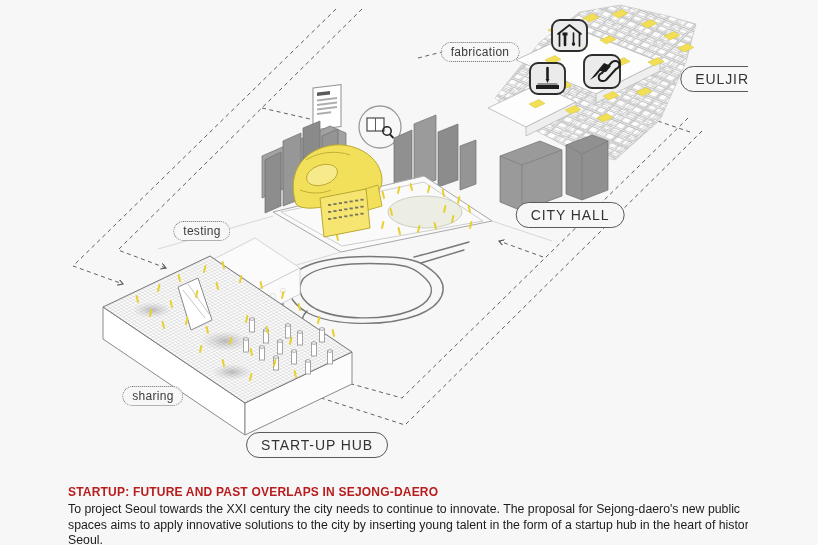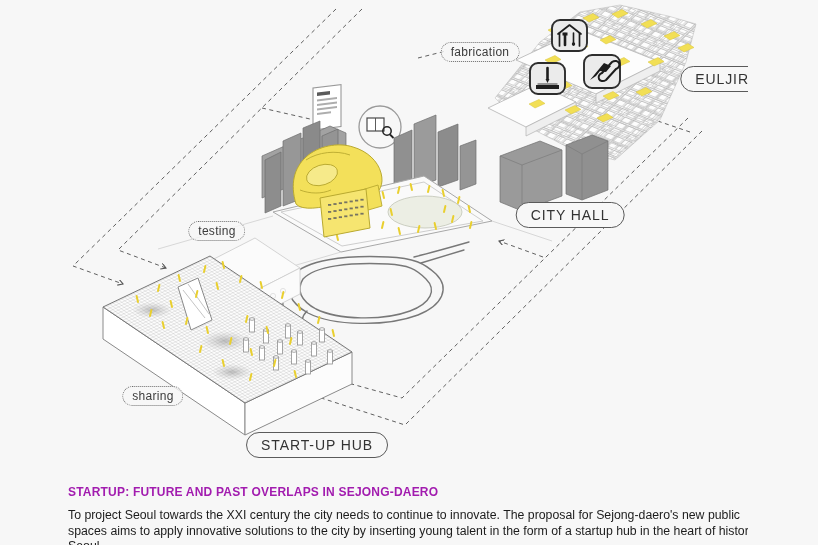--- a/index.html
+++ b/index.html
@@ -6,21 +6,21 @@
   .stage{position:relative;width:748px;height:545px;background:#f7f7f7;overflow:hidden;
          font-family:"Liberation Sans",sans-serif;}
   .stage svg{position:absolute;left:0;top:0;}
   .ann{position:absolute;transform:translate(-50%,-50%);font-size:12px;color:#3c3c3c;
        border:1.6px dotted #6a6a6a;border-radius:16px;padding:2px 9px;letter-spacing:.3px;
        background:rgba(247,247,247,.78);white-space:nowrap;}
   .pill{position:absolute;transform:translate(-50%,-50%);font-size:14px;color:#333;
         border:1.4px solid #5a5a5a;border-radius:15px;padding:4px 14px;letter-spacing:.9px;
         background:#f7f7f7;white-space:nowrap;}
   .caption{position:absolute;left:68px;top:485px;width:700px;color:#1c1c1c;}
-  .cap-title{font-size:12px;font-weight:bold;letter-spacing:.2px;margin-bottom:9px;color:#a21caf;}
+  .cap-title{font-size:12px;font-weight:bold;letter-spacing:.2px;margin-bottom:3px;color:#b91c1c;}
   .cap-body{font-size:12.3px;line-height:15.6px;}
 </style>
 </head>
 <body>
 
 <div class="stage">
 
 <svg width="818" height="545" viewBox="0 0 818 545">
   <defs>
     <marker id="ah" orient="auto" markerWidth="9" markerHeight="8" refX="5" refY="3">
@@ -305,21 +305,21 @@
           <line x1="290" y1="344" x2="291.4" y2="338" stroke="#e9cf2f" stroke-width="2" stroke-linecap="round"></line>
           <line x1="164" y1="328" x2="162.6" y2="322" stroke="#e9cf2f" stroke-width="2" stroke-linecap="round"></line>
           <line x1="200" y1="352" x2="201.4" y2="346" stroke="#e9cf2f" stroke-width="2" stroke-linecap="round"></line>
           <line x1="224" y1="366" x2="222.6" y2="360" stroke="#e9cf2f" stroke-width="2" stroke-linecap="round"></line>
           <line x1="250" y1="380" x2="251.4" y2="374" stroke="#e9cf2f" stroke-width="2" stroke-linecap="round"></line>
         </g>
   </g>
 </svg>
 
 <div class="ann" style="left:480px;top:52px">fabrication</div>
-<div class="ann" style="left:217px;top:231px">testing</div>
+<div class="ann" style="left:202px;top:231px">testing</div>
 <div class="ann" style="left:153px;top:396px">sharing</div>
 
 <div class="pill" style="left:728px;top:79px">EULJIRO</div>
 <div class="pill" style="left:570px;top:215px">CITY HALL</div>
 <div class="pill" style="left:317px;top:445px">START-UP HUB</div>
 
 <div class="caption">
   <div class="cap-title">STARTUP: FUTURE AND PAST OVERLAPS IN SEJONG-DAERO</div>
   <div class="cap-body">To project Seoul towards the XXI century the city needs to continue to innovate. The proposal for Sejong-daero's new public spaces aims to apply innovative solutions to the city by inserting young talent in the form of a startup hub in the heart of historical Seoul.</div>
 </div>

